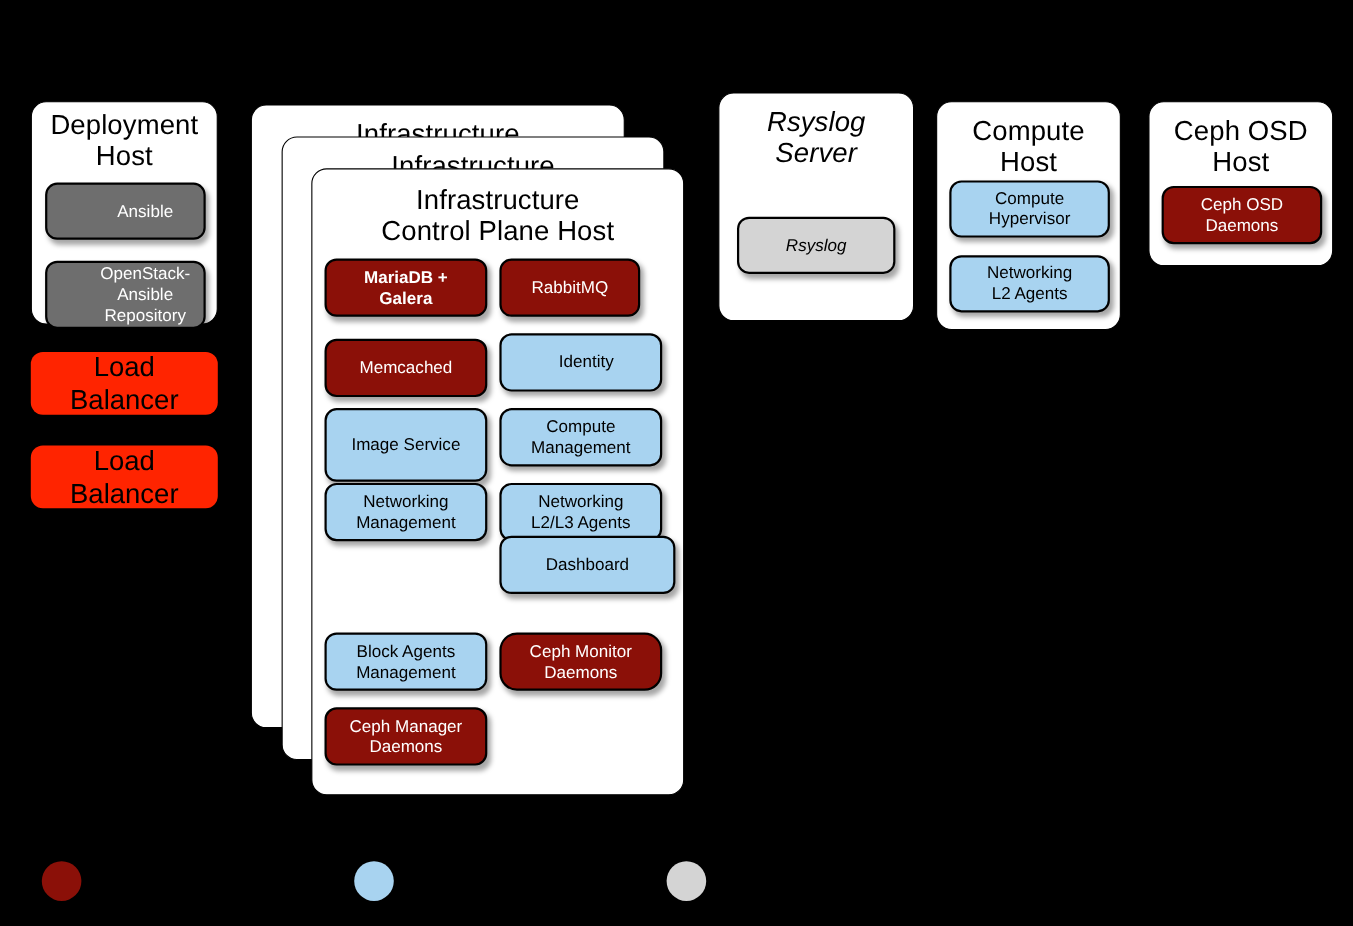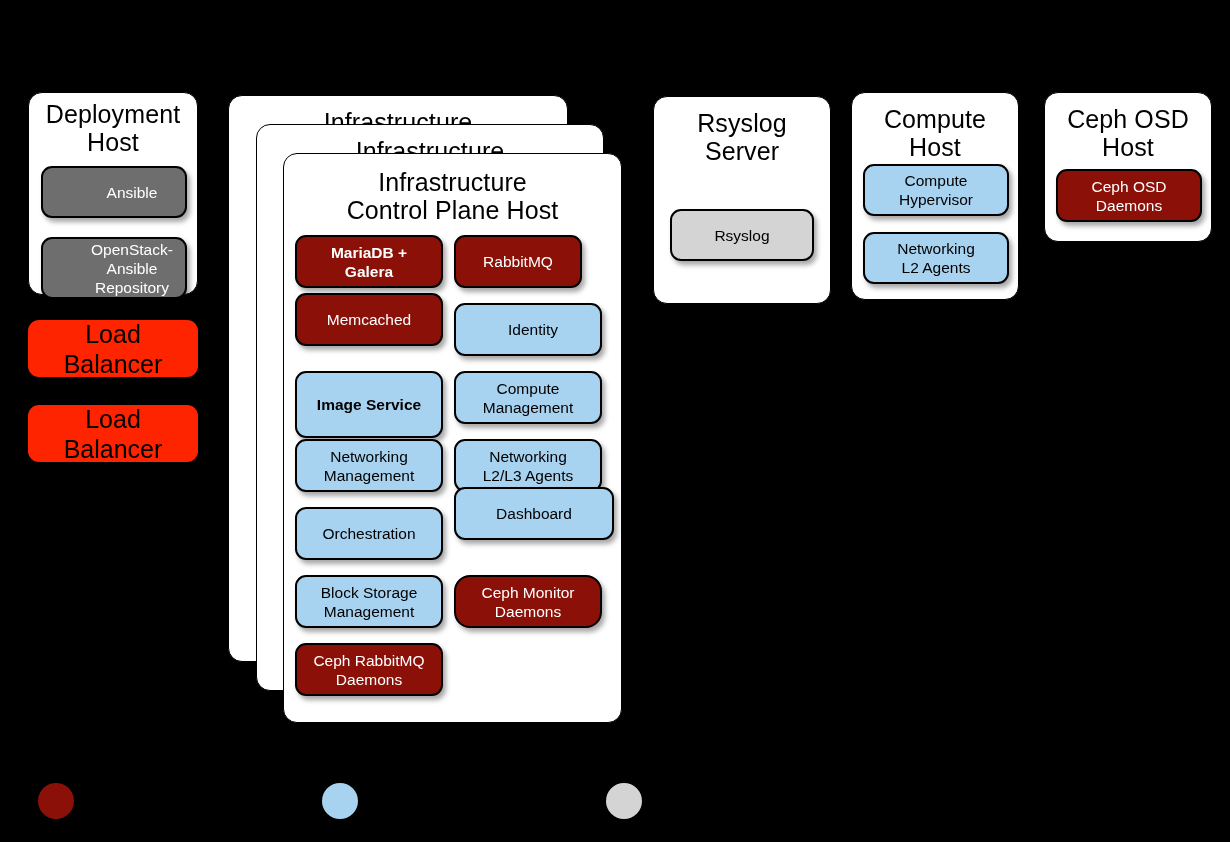--- a/index.html
+++ b/index.html
@@ -144,45 +144,44 @@
   </div>
 
   <div class="host-card stack-front" style="left:283px; top:153px; width:339px; height:570px;">
     <div class="host-title" style="top:14px;">Infrastructure
 Control Plane Host</div>
 
     <div class="pill red" style="left:11px; top:81px; width:148px; height:53px;font-weight:bold;">MariaDB +
 Galera</div>
     <div class="pill red" style="left:170px; top:81px; width:128px; height:53px;">RabbitMQ</div>
 
-    <div class="pill red" style="left:11px; top:139px; width:148px; height:53px;">Memcached</div>
+    <div class="pill red" style="left:11px; top:154px; width:148px; height:53px;">Memcached</div>
     <div class="pill blue" style="left:170px; top:149px; width:148px; height:53px;padding-left:10px;">Identity</div>
 
-    <div class="pill blue" style="left:11px; top:217px; width:148px; height:67px;font-weight:bold;">Image Service</div>
+    <div class="pill blue" style="left:11px; top:217px; width:148px; height:67px;">Image Service</div>
     <div class="pill blue" style="left:170px; top:217px; width:148px; height:53px;">Compute
 Management</div>
 
     <div class="pill blue" style="left:11px; top:285px; width:148px; height:53px;">Networking
 Management</div>
     <div class="pill blue" style="left:170px; top:285px; width:148px; height:53px;">Networking
 L2/L3 Agents</div>
 
-    <div class="pill blue" style="left:11px; top:353px; width:148px; height:53px;">Orchestration</div>
     <div class="pill blue" style="left:170px; top:333px; width:160px; height:53px;">Dashboard</div>
 
-    <div class="pill blue" style="left:11px; top:421px; width:148px; height:53px;">Block Storage
+    <div class="pill blue" style="left:11px; top:421px; width:148px; height:53px;">Block Agents
 Management</div>
     <div class="pill red" style="left:170px; top:421px; width:148px; height:53px;border-radius:16px;">Ceph Monitor
 Daemons</div>
 
-    <div class="pill red" style="left:11px; top:489px; width:148px; height:53px;">Ceph RabbitMQ
+    <div class="pill red" style="left:11px; top:489px; width:148px; height:53px;">Ceph Manager
 Daemons</div>
   </div>
 
-  <div class="host-card" style="left:653px; top:96px; width:178px; height:208px;">
+  <div class="host-card" style="left:653px; top:84px; width:178px; height:208px;font-style:italic;">
     <div class="host-title" style="top:12px;">Rsyslog
 Server</div>
     <div class="pill lightgray" style="left:16px; top:112px; width:144px; height:52px;">Rsyslog</div>
   </div>
 
   <div class="host-card" style="left:851px; top:92px; width:168px; height:208px;">
     <div class="host-title" style="top:12px;">Compute
 Host</div>
     <div class="pill blue" style="left:11px; top:71px; width:146px; height:52px;">Compute
 Hypervisor</div>

